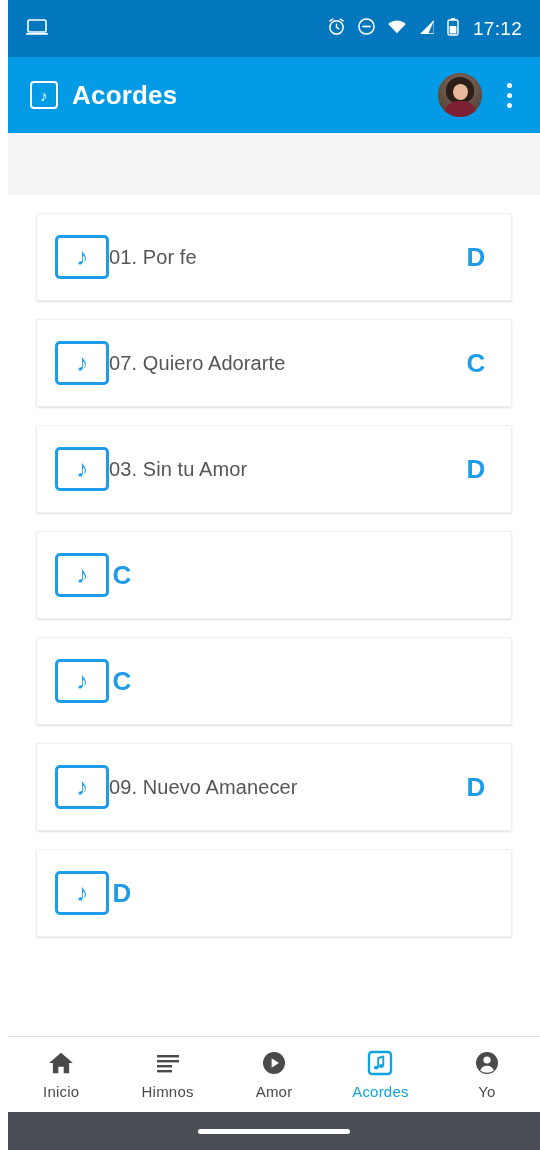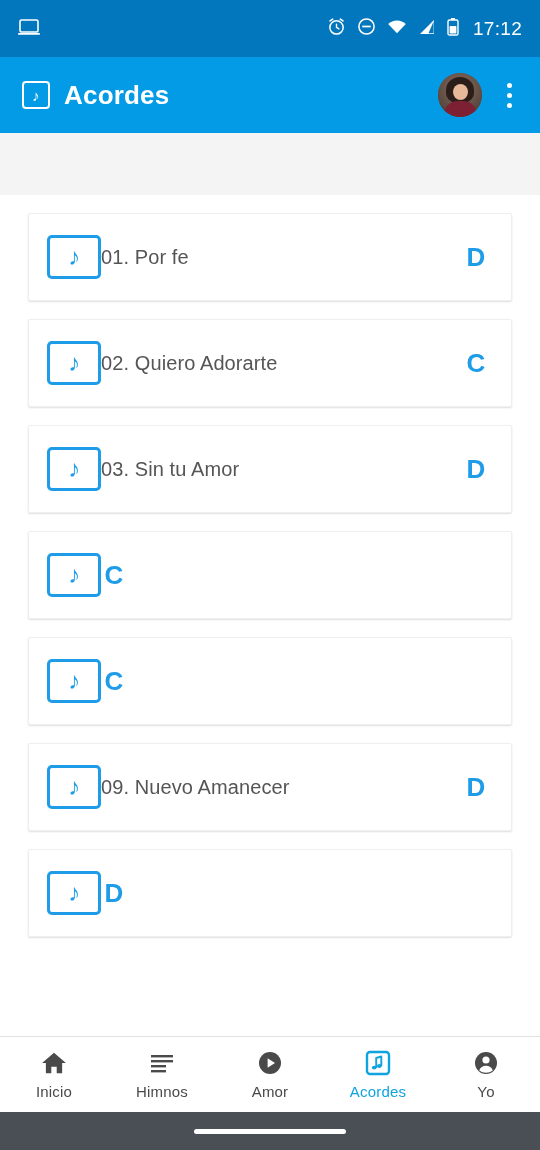--- a/index.html
+++ b/index.html
@@ -7,20 +7,21 @@
     width: 540px; height: 1150px;
     font-family: "Liberation Sans", sans-serif;
     background: #ffffff;
     overflow: hidden;
   }
   .phone {
     position: relative;
     width: 540px; height: 1150px;
     display: flex; flex-direction: column;
     background: #ffffff;
+    padding-left: 8px;
   }
 
   
   .statusbar {
     height: 57px;
     background: #0277bd;
     color: #ffffff;
     display: flex; align-items: center;
     padding: 0 18px;
     flex: 0 0 auto;
@@ -212,21 +213,21 @@
         <span>♪</span>
       </span>
       <span class="card-title">01. Por fe</span>
       <span class="card-chord">D</span>
     </div>
 
     <div class="card">
       <span class="card-icon">
         <span>♪</span>
       </span>
-      <span class="card-title">02. Quiero Adorarte</span>
+      <span class="card-title">07. Quiero Adorarte</span>
       <span class="card-chord">C</span>
     </div>
 
     <div class="card">
       <span class="card-icon">
         <span>♪</span>
       </span>
       <span class="card-title">03. Sin tu Amor</span>
       <span class="card-chord">D</span>
     </div>

